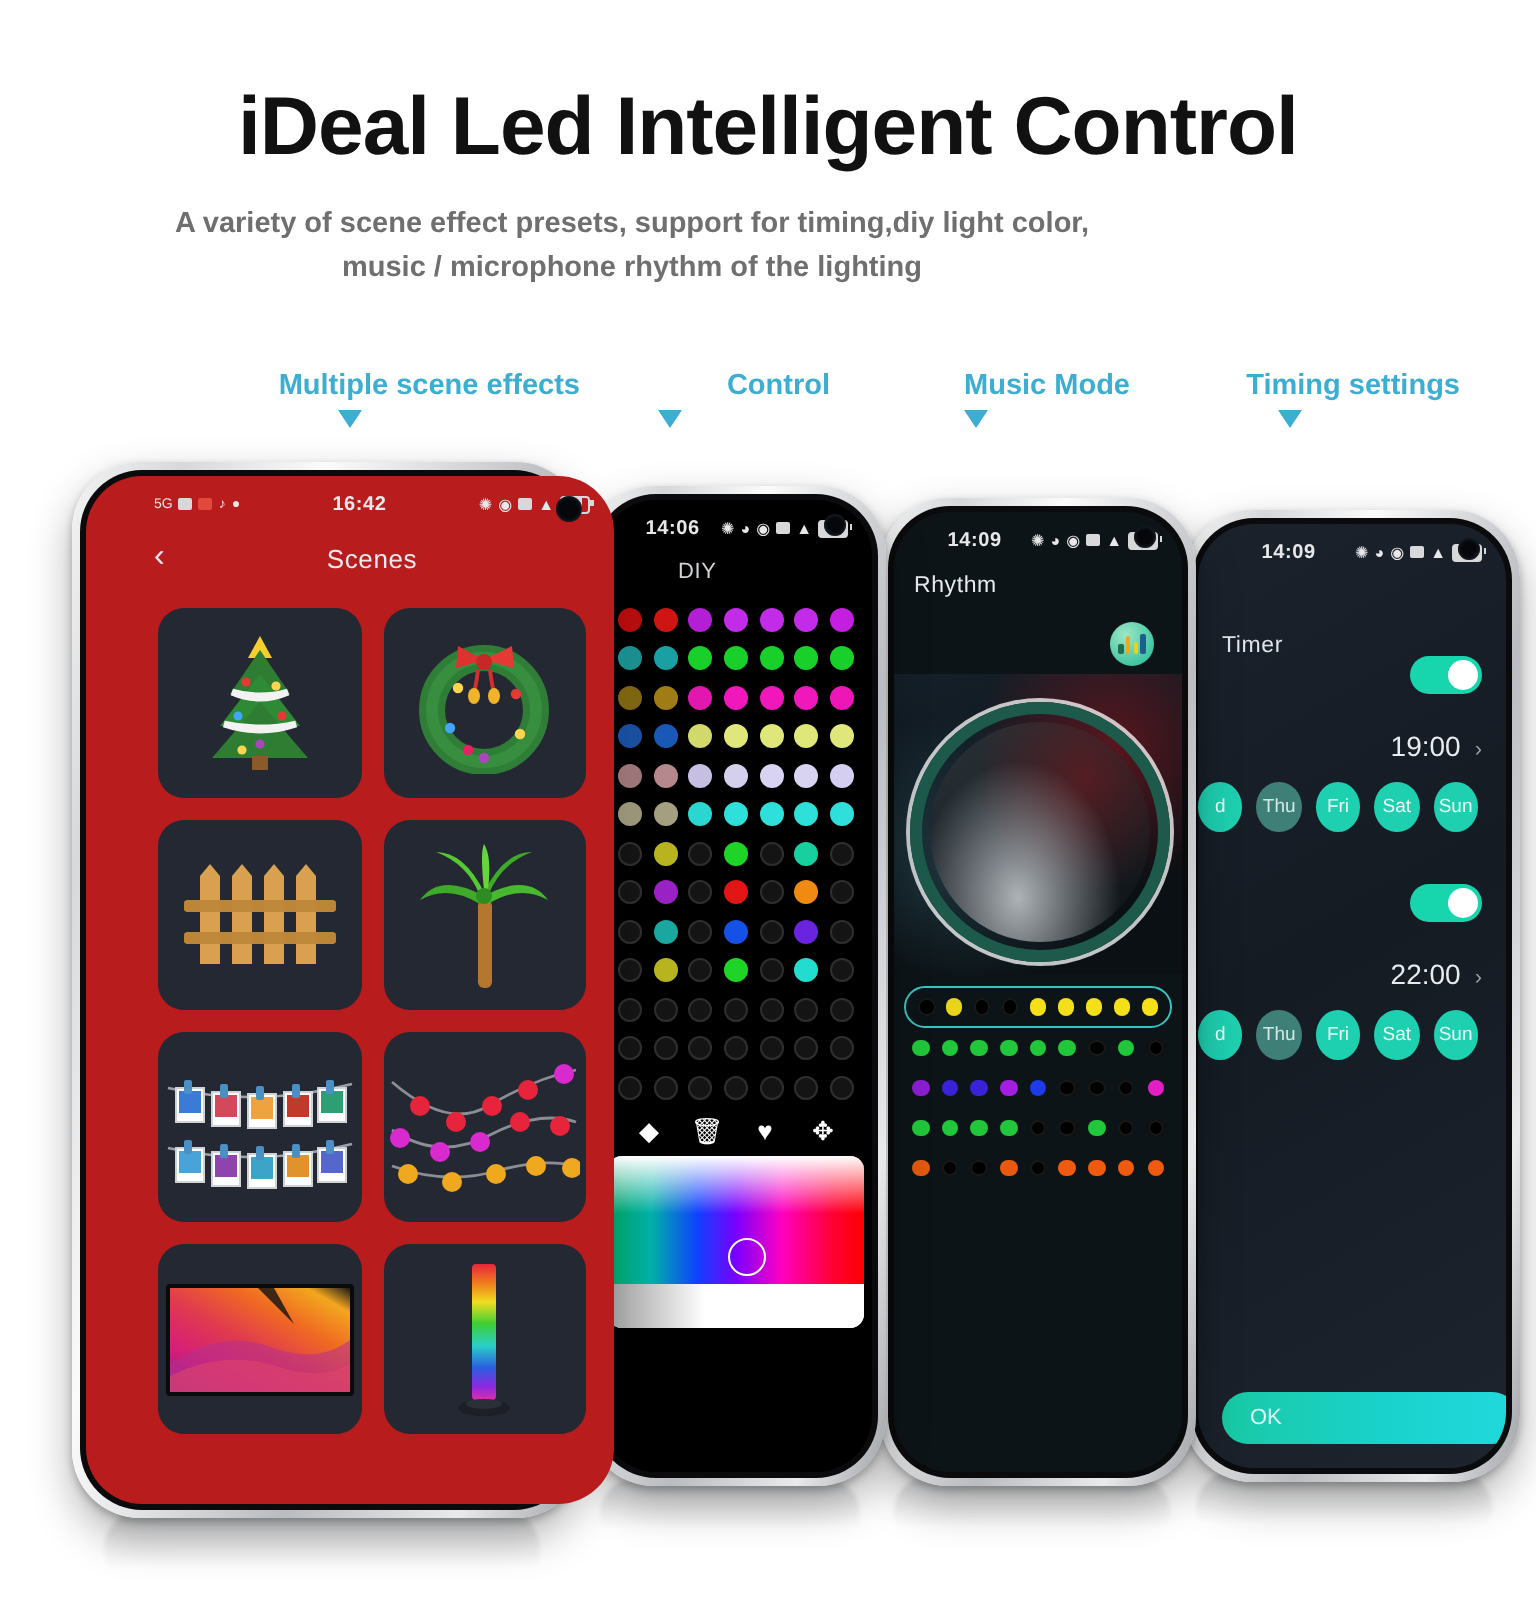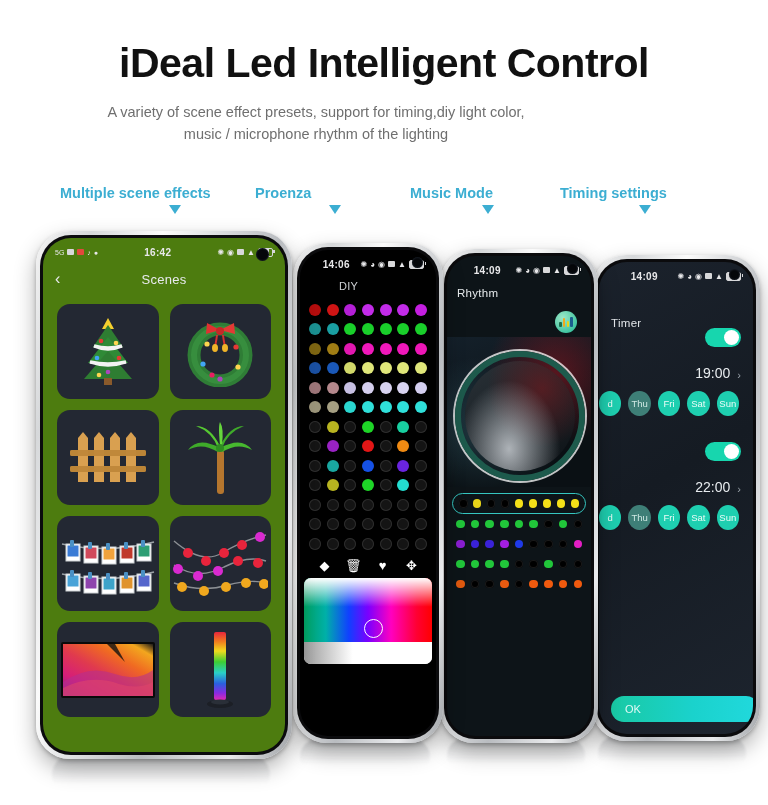--- a/index.html
+++ b/index.html
@@ -10,26 +10,26 @@
   }
   .page{position:relative;width:768px;height:805px;background:#fff;}
 
   
   .title{
     position:absolute;top:40px;left:0;width:768px;text-align:center;
     font-size:41px;font-weight:700;color:#111;letter-spacing:-0.5px;
   }
   .subtitle{
     position:absolute;top:101px;left:0;width:632px;text-align:center;
-    font-size:14.5px;color:#6f6f6f;line-height:22px;font-weight:400;
+    font-size:14.5px;color:#6f6f6f;line-height:22px;font-weight:700;
   }
 
   
   .callouts{position:absolute;top:185px;left:0;width:768px;height:40px;}
-  .callout{position:absolute;text-align:left;color:#3caed2;font-size:14.5px;font-weight:600;}
+  .callout{position:absolute;text-align:right;color:#3caed2;font-size:14.5px;font-weight:600;}
   .callout .tri{
     display:block;margin:4px auto 0;width:0;height:0;
     border-left:6px solid transparent;border-right:6px solid transparent;
     border-top:9px solid #3caed2;
   }
   .c1{left:60px;width:230px;}
   .c2{left:255px;width:160px;}
   .c3{left:410px;width:155px;}
   .c4{left:560px;width:170px;}
 
@@ -60,21 +60,21 @@
   .battery:after{content:"";position:absolute;right:-3px;top:1.5px;width:1.5px;height:3px;background:#d8d8da;}
   .battery i{display:block;height:100%;background:#d8d8da;}
   .punch{position:absolute;width:11px;height:11px;border-radius:50%;background:#05070a;
     box-shadow:inset 0 0 2px #2a3340;top:7px;right:13px;}
 
   .navbar{display:flex;align-items:center;padding:0 12px;height:30px;color:#e8eaee;}
   .navback{font-size:16px;line-height:1;width:20px;}
   .navtitle{flex:1;text-align:center;font-size:13px;letter-spacing:.3px;}
 
   
-  #phone1 .screen{background:#4d7c0f;}
+  #phone1 .screen{background:#b91c1c;padding-left:22px;}
   .scene-grid{display:grid;grid-template-columns:1fr 1fr;gap:11px;padding:8px 14px 14px;}
   .scene-tile{background:#232833;border-radius:13px;height:95px;display:flex;align-items:center;justify-content:center;}
   .scene-tile svg{display:block;}
 
   
   #phone2 .screen{background:#000;}
   #phone2 .navbar{height:24px;padding-left:10px;}
   #phone2 .navtitle{text-align:left;font-size:11px;color:#cfd2d6;padding-left:29px;}
   .dot-grid{padding:2px 0 0 0;}
   .dot-row{display:flex;justify-content:space-between;padding:0 9px;height:19.5px;align-items:center;}
@@ -157,21 +157,21 @@
     <div>A variety of scene effect presets, support for timing,diy light color,</div>
     <div>music / microphone rhythm of the lighting</div>
   </div>
 
   <div class="callouts">
     <div class="callout c1">
       <span>Multiple scene effects</span>
       <span class="tri"></span>
     </div>
     <div class="callout c2">
-      <span>Proenza</span>
+      <span>Control</span>
       <span class="tri"></span>
     </div>
     <div class="callout c4">
       <span>Timing settings</span>
       <span class="tri"></span>
     </div>
     <div class="callout c3">
       <span>Music Mode</span>
       <span class="tri"></span>
     </div>

